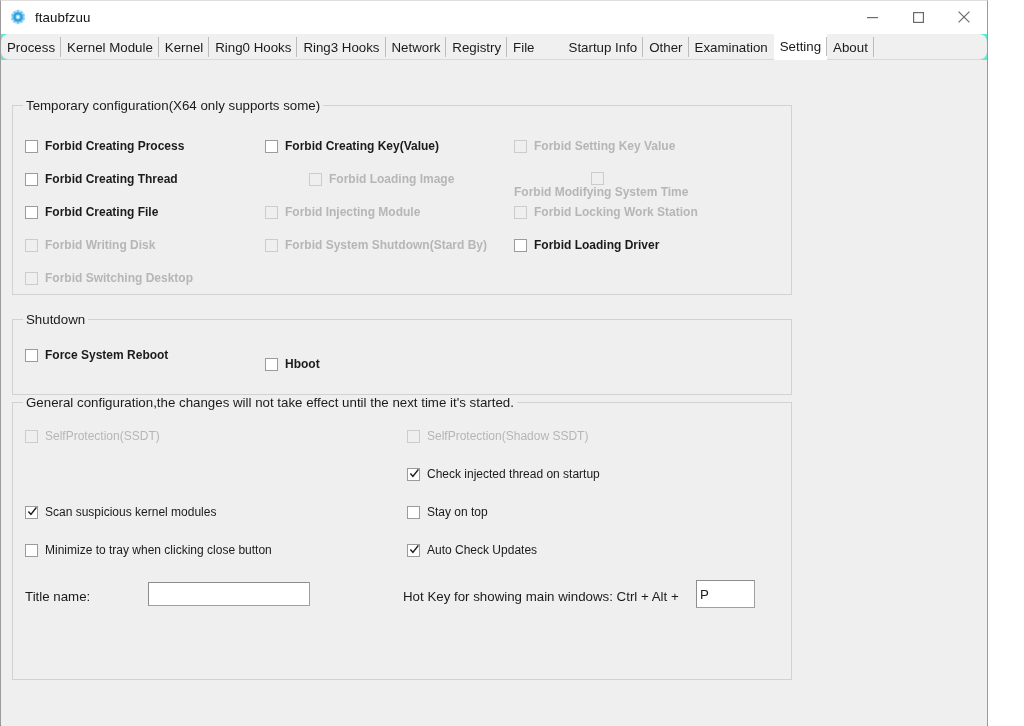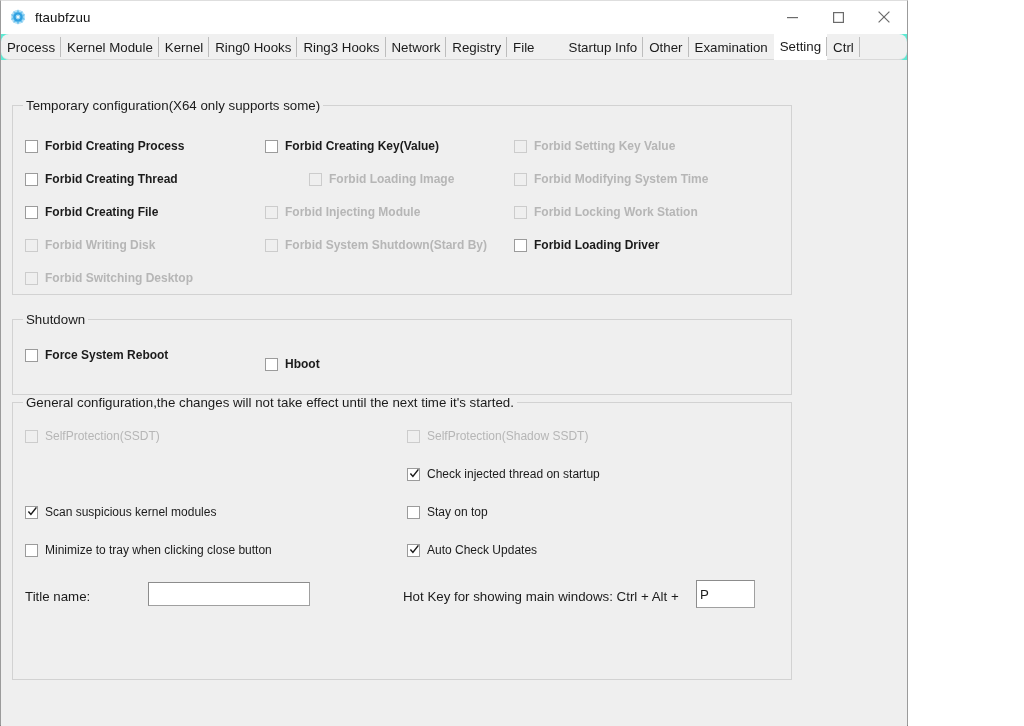--- a/index.html
+++ b/index.html
@@ -10,21 +10,21 @@
   body {
     width: 1024px;
     height: 726px;
     font-family: "Liberation Sans", sans-serif;
     overflow: hidden;
   }
 
   
   #window {
     position: relative;
-    width: 908px;
+    width: 988px;
     height: 726px;
     box-sizing: border-box;
     background: #5eead4;
     border-left: 1px solid #9b9b9b;
     border-right: 1px solid #9b9b9b;
     border-bottom: 1px solid #6d6d6d;
     border-top: 1px solid #dedede;
   }
 
   
@@ -243,21 +243,21 @@
     <div class="menu-item">Ring0 Hooks</div>
     <div class="menu-item">Ring3 Hooks</div>
     <div class="menu-item">Network</div>
     <div class="menu-item">Registry</div>
     <div class="menu-item nosep">File</div>
     <div class="menu-gap"></div>
     <div class="menu-item">Startup Info</div>
     <div class="menu-item">Other</div>
     <div class="menu-item nosep">Examination</div>
     <div class="menu-item selected">Setting</div>
-    <div class="menu-item">Ctrl</div>
+    <div class="menu-item">About</div>
   </div>
 
   <div id="content">
 
     <div class="groupbox" style="left:11px; top:45px; width:780px; height:190px;">
       <span class="gb-title">Temporary configuration(X64 only supports some)</span>
 
       <div class="cbrow" style="left:12px; top:33px;">
         <span class="cbox"></span>
         <span class="cblabel bold">Forbid Creating Process</span>
@@ -293,21 +293,21 @@
       </div>
       <div class="cbrow" style="left:252px; top:132px;">
         <span class="cbox disabled"></span>
         <span class="cblabel disabled bold">Forbid System Shutdown(Stard By)</span>
       </div>
 
       <div class="cbrow" style="left:501px; top:33px;">
         <span class="cbox disabled"></span>
         <span class="cblabel disabled bold">Forbid Setting Key Value</span>
       </div>
-      <div class="cbrow" style="left:501px; top:66px;">
+      <div class="cbrow" style="left:501px; top:66px;flex-direction:column;">
         <span class="cbox disabled"></span>
         <span class="cblabel disabled bold">Forbid Modifying System Time</span>
       </div>
       <div class="cbrow" style="left:501px; top:99px;">
         <span class="cbox disabled"></span>
         <span class="cblabel disabled bold">Forbid Locking Work Station</span>
       </div>
       <div class="cbrow" style="left:501px; top:132px;">
         <span class="cbox"></span>
         <span class="cblabel bold">Forbid Loading Driver</span>

